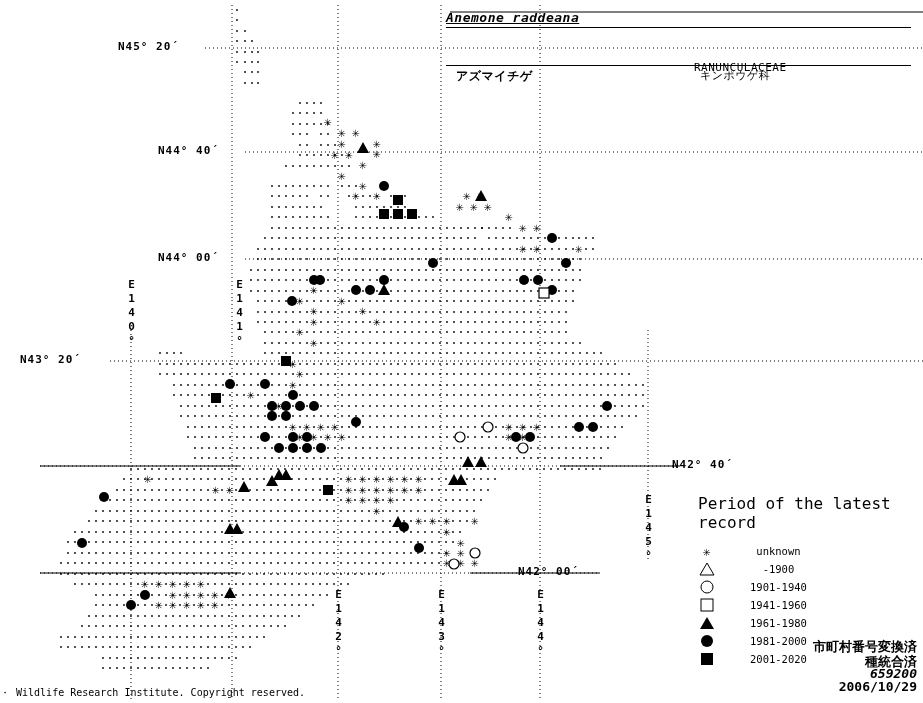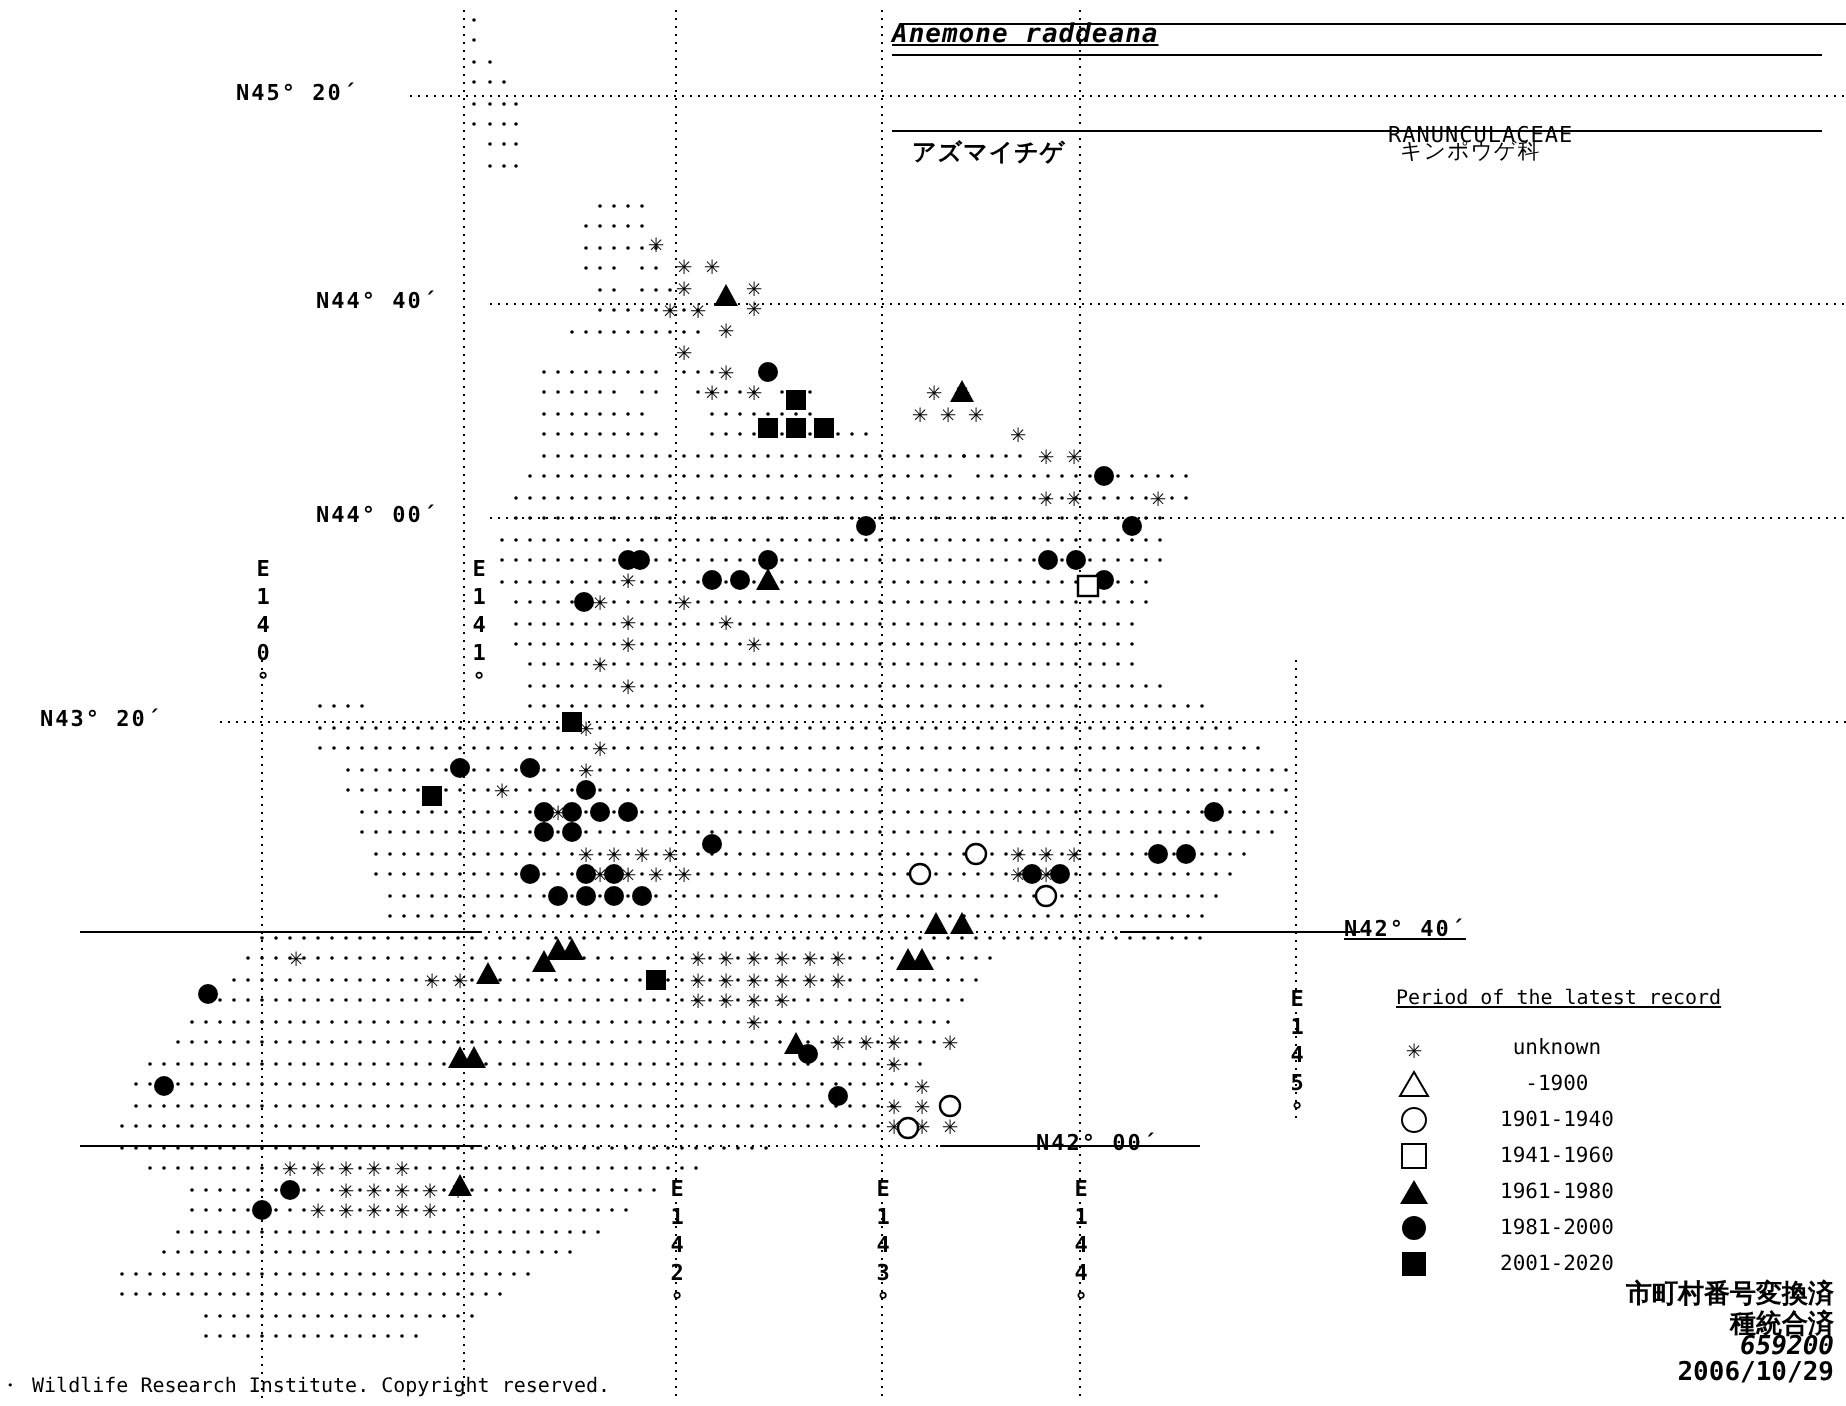--- a/index.html
+++ b/index.html
@@ -19,21 +19,21 @@
   #jname{left:456px;top:50px;font-size:12px;font-weight:bold;
     font-family:"DejaVu Sans", sans-serif;margin-top:18px;}
   #jfamily{left:700px;top:68px;font-size:11px;font-family:Liberation Serif, serif;}
   .rule{position:absolute;border-top:1px solid #000;}
   #rule1{left:446px;top:27px;width:465px;}
   #rule2{left:446px;top:65px;width:465px;}
   .latlab{position:absolute;font-size:11px;font-weight:bold;letter-spacing:1px;}
   .lonlab{position:absolute;font-size:11px;font-weight:bold;letter-spacing:1px;
     writing-mode:vertical-rl;text-orientation:upright;}
   #legend{position:absolute;left:698px;top:494px;width:215px;font-size:10.5px;}
-  #legend .ltitle{font-size:10px;margin-bottom:10px;text-decoration:underline;}
+  #legend .ltitle{font-size:16px;margin-bottom:10px;}
   #legend table{border-collapse:collapse;font-size:10.5px;}
   #legend td{padding:1px 0;vertical-align:middle;}
   #legend td.sym{width:40px;text-align:center;}
   #legend td.lab{padding-left:12px;white-space:nowrap;text-align:center;}
   .credit{position:absolute;left:0;top:686px;font-size:10px;}
   .footright{position:absolute;right:6px;text-align:left;font-size:13px;
     font-family:"DejaVu Sans", sans-serif;font-weight:bold;}
   #fr1{top:638px;}
   #fr2{top:653px;}
   #fr3{top:666px;font-style:italic;font-family:"DejaVu Sans Mono", monospace;}
@@ -2486,21 +2486,21 @@
 <div class="hdr" id="sciname">Anemone raddeana</div>
 <div class="hdr" id="family">RANUNCULACEAE</div>
 <div class="hdr" id="jname">アズマイチゲ</div>
 <div class="hdr" id="jfamily">キンポウゲ科</div>
 
 <div id="lat-labels">
     <div class="latlab" style="left: 118px; top: 40px;">N45° 20´</div>
     <div class="latlab" style="left: 158px; top: 144px;">N44° 40´</div>
     <div class="latlab" style="left: 158px; top: 251px;">N44° 00´</div>
     <div class="latlab" style="left: 20px; top: 353px;">N43° 20´</div>
-    <div class="latlab" style="left: 672px; top: 458px; text-decoration: underline;">N42° 40´</div>
+    <div class="latlab" style="left: 672px; top: 458px;">N42° 40´</div>
     <div class="latlab" style="left: 470px; top: 565px; padding-left: 48px;">N42° 00´</div>
   </div>
 <div id="lon-labels">
     <div class="lonlab" style="left: 125px; top: 278px;">E140°</div>
     <div class="lonlab" style="left: 233px; top: 278px;">E141°</div>
     <div class="lonlab" style="left: 332px; top: 588px;">E142°</div>
     <div class="lonlab" style="left: 435px; top: 588px;">E143°</div>
     <div class="lonlab" style="left: 534px; top: 588px;">E144°</div>
     <div class="lonlab" style="left: 642px; top: 493px;">E145°</div>
   </div>

